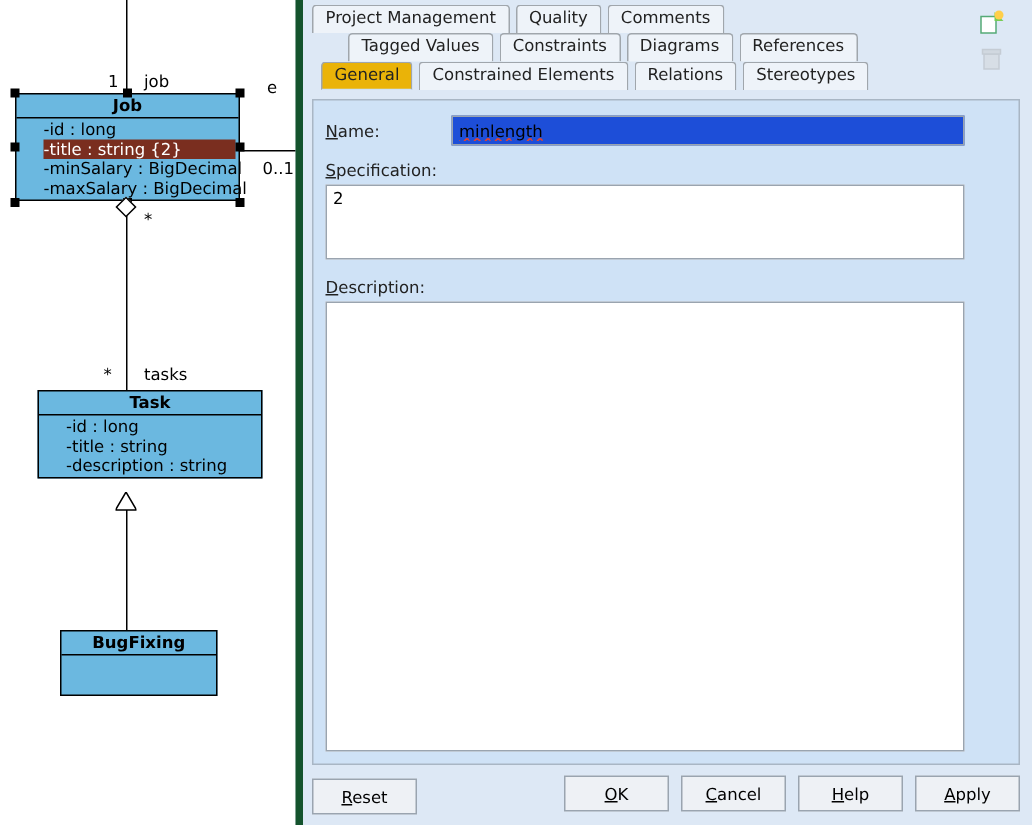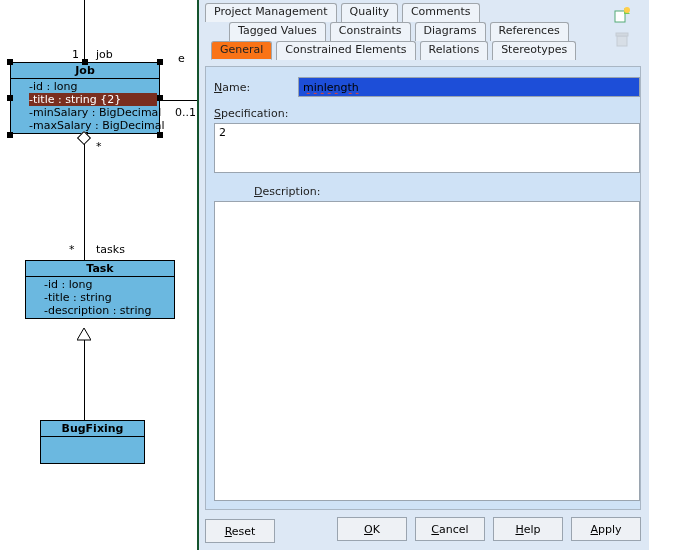--- a/index.html
+++ b/index.html
@@ -11,25 +11,25 @@
   .umlbox { position: absolute; border: 1px solid #000; background: #6bb8e0; font-size: 11px; }
   .umlbox .hdr { text-align: center; font-weight: bold; border-bottom: 1px solid #000; padding: 1px 2px; }
   .umlbox .attrs { padding: 1px 2px; margin-left: 16px; }
   .umlbox .row { white-space: nowrap; line-height: 13px; }
   .sel-handles div { position: absolute; width: 6px; height: 6px; background: #000; }
   .rowsel { background: #7a2e1f; color: #fff; }
   .diamond { position: absolute; width: 10px; height: 10px; border: 1px solid #000; background: #fff; transform: rotate(45deg); }
   .lbl { position: absolute; font-size: 11px; }
 
   
-  .panel { position: absolute; left: 197px; top: 0; width: 452px; height: 550px; background: #dde8f5; border-left: 2px solid #14532d; }
+  .panel { position: absolute; left: 197px; top: 0; width: 491px; height: 550px; background: #dde8f5; border-left: 5px solid #14532d; }
   .tabs { position: absolute; top: 3px; left: 6px; right: 44px; }
   .tabrow { display: flex; height: 19px; }
   .tab { border: 1px solid #a0a6ac; border-bottom: none; border-radius: 3px 3px 0 0; background: #eef3f9; padding: 1px 8px 0; margin-right: 4px; font-size: 11px; color: #222; cursor: default; }
-  .tab.active { background: #f97316; font-weight: normal; border-bottom: 1px solid #cfe2f6; position: relative; z-index: 2; }
+  .tab.active { background: #eab308; font-weight: normal; border-bottom: 1px solid #cfe2f6; position: relative; z-index: 2; }
 
   .side-icons { position: absolute; right: 4px; top: 6px; width: 32px; }
   .side-icons .ic { width: 18px; height: 18px; margin-bottom: 6px; display:block; }
 
   .content { position: absolute; left: 6px; top: 66px; right: 8px; bottom: 40px; background: #cfe2f6; border: 1px solid #a9b6c4; }
   .formlabel { position: absolute; color: #222; }
   .formlabel .ul { text-decoration: underline; }
 
   input[type=text].name {
     position: absolute; border: 1px solid #9aa4af; background: #1d4ed8; font: inherit; padding: 2px 4px;
@@ -153,21 +153,21 @@
       <div class="formlabel" style="left:8px; top:14px;">
         <span class="ul">N</span><span>ame:</span>
       </div>
       <input type="text" class="name spellerr" style="left: 92px; top: 10px; width: 342px; height: 20px;" value="minlength">
 
       <div class="formlabel" style="left:8px; top:40px;">
         <span class="ul">S</span><span>pecification:</span>
       </div>
       <textarea class="plain" style="left: 8px; top: 56px; width: 426px; height: 50px;">2</textarea>
 
-      <div class="formlabel" style="left:8px; top:118px;margin-left:40px;">
+      <div class="formlabel" style="left:8px; top:118px;">
         <span class="ul">D</span><span>escription:</span>
       </div>
       <textarea class="plain" style="left: 8px; top: 134px; width: 426px; bottom: 8px;"></textarea>
     </div>
 
     <div class="btnbar">
       <div class="left">
         <button class="db">
           <span class="ul">R</span><span>eset</span>
         </button>

